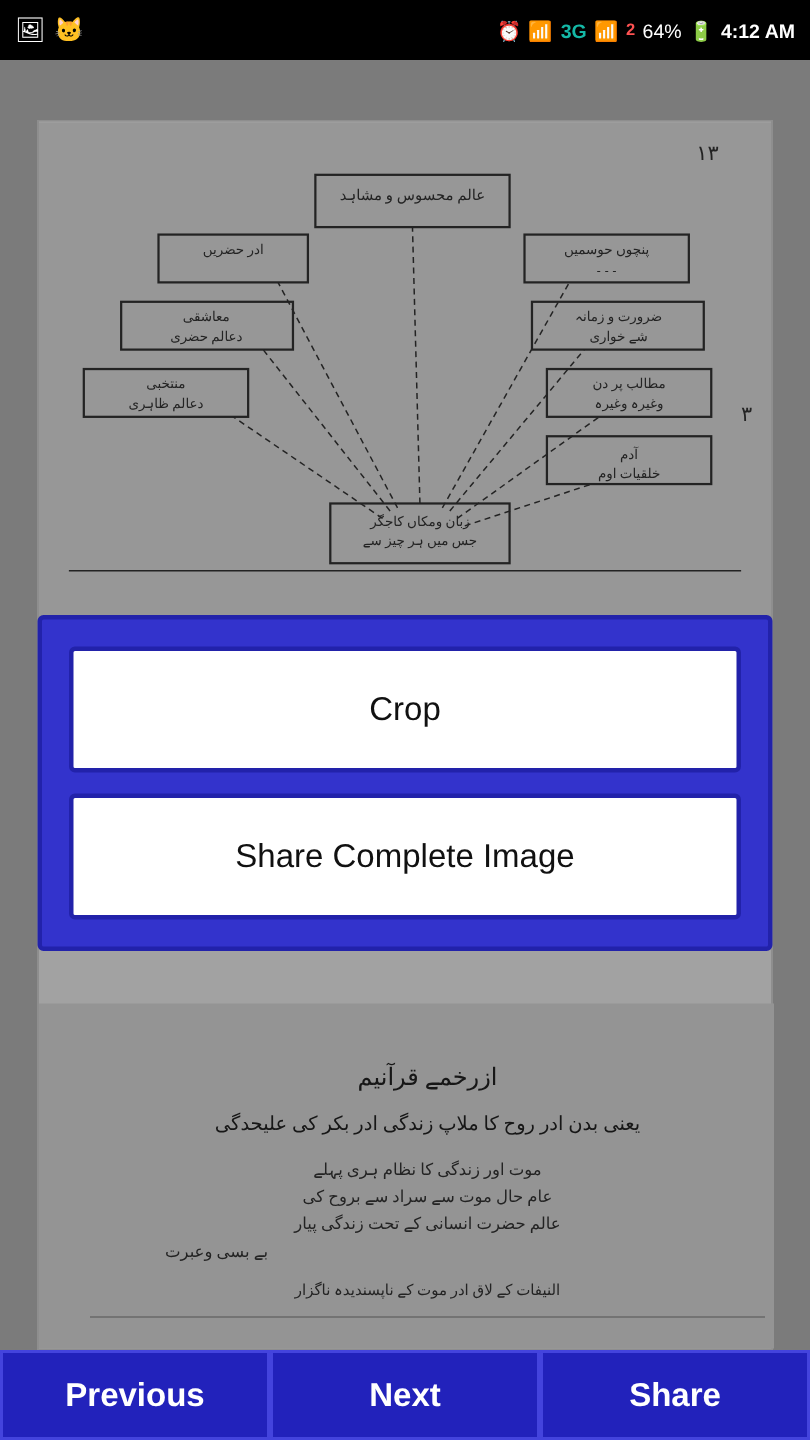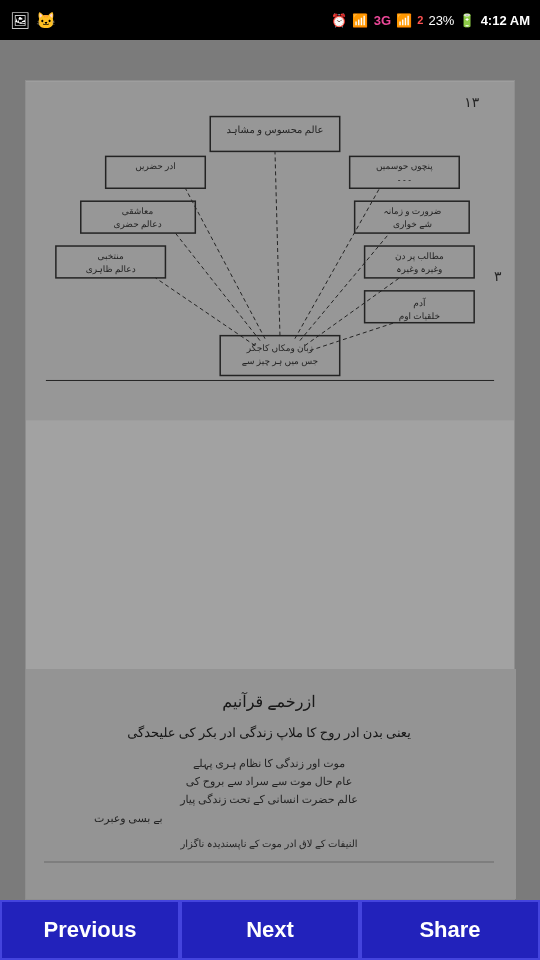--- a/index.html
+++ b/index.html
@@ -170,24 +170,24 @@
 <div class="status-bar">
   <div class="status-left">
 
     <span style="font-size:16px;">🖼</span>
 
     <span style="font-size:16px;">🐱</span>
   </div>
   <div class="status-right">
     <span>⏰</span>
     <span>📶</span>
-    <span style="color:#ec4899; font-weight:bold;">3G</span>
+    <span style="color:#14b8a6; font-weight:bold;">3G</span>
     <span style="color:white;">📶</span>
     <span style="color:#ff5252; font-size:11px; font-weight:bold;">2</span>
-    <span>23%</span>
+    <span>64%</span>
     <span>🔋</span>
     <span style="font-weight:bold;">4:12 AM</span>
   </div>
 </div>
 
 <div class="content-area">
 
   <div class="book-page">
     <div class="page-content">
 
@@ -242,39 +242,43 @@
           <line x1="240" y1="258" x2="160" y2="107" stroke="#333" stroke-width="1" stroke-dasharray="4,3"></line>
           <line x1="235" y1="260" x2="150" y2="152" stroke="#333" stroke-width="1" stroke-dasharray="4,3"></line>
           <line x1="230" y1="265" x2="130" y2="197" stroke="#333" stroke-width="1" stroke-dasharray="4,3"></line>
 
           <text x="470" y="200" font-size="14" fill="#333" font-family="serif">۳</text>
 
           <line x1="20" y1="300" x2="470" y2="300" stroke="#333" stroke-width="1"></line>
         </svg>
       </div>
 
-      <div style="position:absolute; bottom:0; width:490px; height:230px; background:#d5d5d5; padding:8px;">
+      <div style="position:absolute; bottom:0; width:490px; height:230px; background:#d5d5d5; padding:24px;">
         <svg viewBox="0 0 470 220" width="470" height="220">
 
           <text x="235" y="30" font-size="16" fill="#222" text-anchor="middle" font-family="serif">ازرخمے قرآنیم</text>
           <text x="235" y="60" font-size="13" fill="#222" text-anchor="middle" font-family="serif">یعنی بدن ادر روح کا ملاپ زندگی ادر بکر کی علیحدگی</text>
           <text x="235" y="90" font-size="11" fill="#333" text-anchor="middle" font-family="serif">موت اور زندگی کا نظام ہری پہلے</text>
           <text x="235" y="108" font-size="11" fill="#333" text-anchor="middle" font-family="serif">عام حال موت سے سراد سے بروح کی</text>
           <text x="235" y="126" font-size="11" fill="#333" text-anchor="middle" font-family="serif">عالم حضرت انسانی کے تحت زندگی پیار</text>
           <text x="60" y="145" font-size="11" fill="#333" text-anchor="start" font-family="serif">بے بسی وعبرت</text>
           <text x="235" y="170" font-size="10" fill="#333" text-anchor="middle" font-family="serif">النیفات کے لاق ادر موت کے ناپسندیدہ ناگزار</text>
 
           <line x1="10" y1="185" x2="460" y2="185" stroke="#555" stroke-width="0.5"></line>
         </svg>
       </div>
     </div>
   </div>
 
   <div class="modal-overlay"></div>
 
+  <div class="dialog-box">
+    <button class="dialog-button">Crop</button>
+    <button class="dialog-button">Share Complete Image</button>
+  </div>
 
 </div>
 
 <div class="bottom-nav">
   <button class="nav-button">Previous</button>
   <button class="nav-button">Next</button>
   <button class="nav-button middle">Share</button>
 </div>
 
 </body></html>

